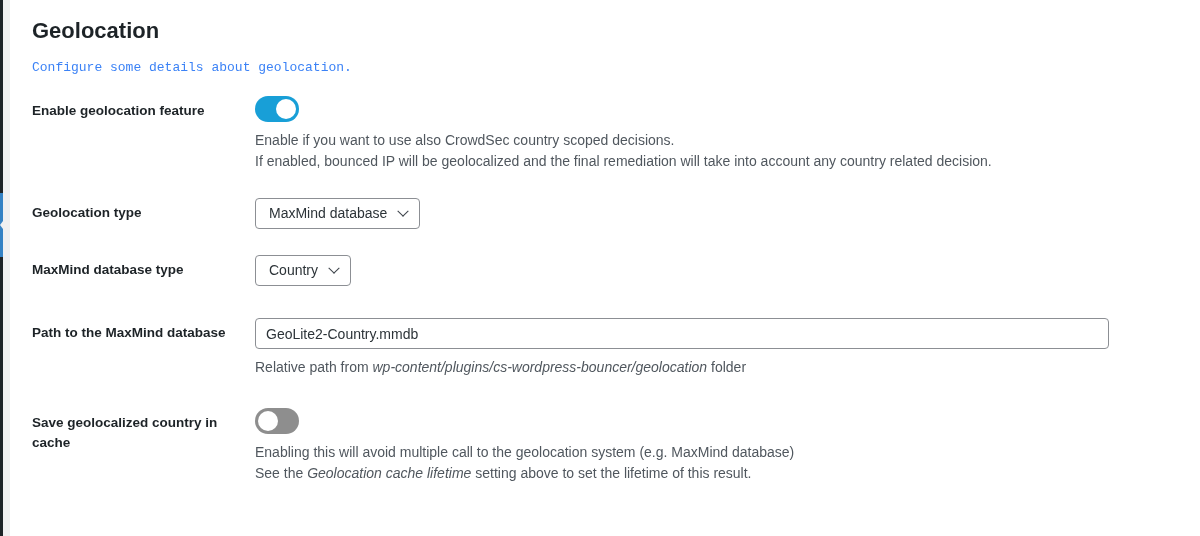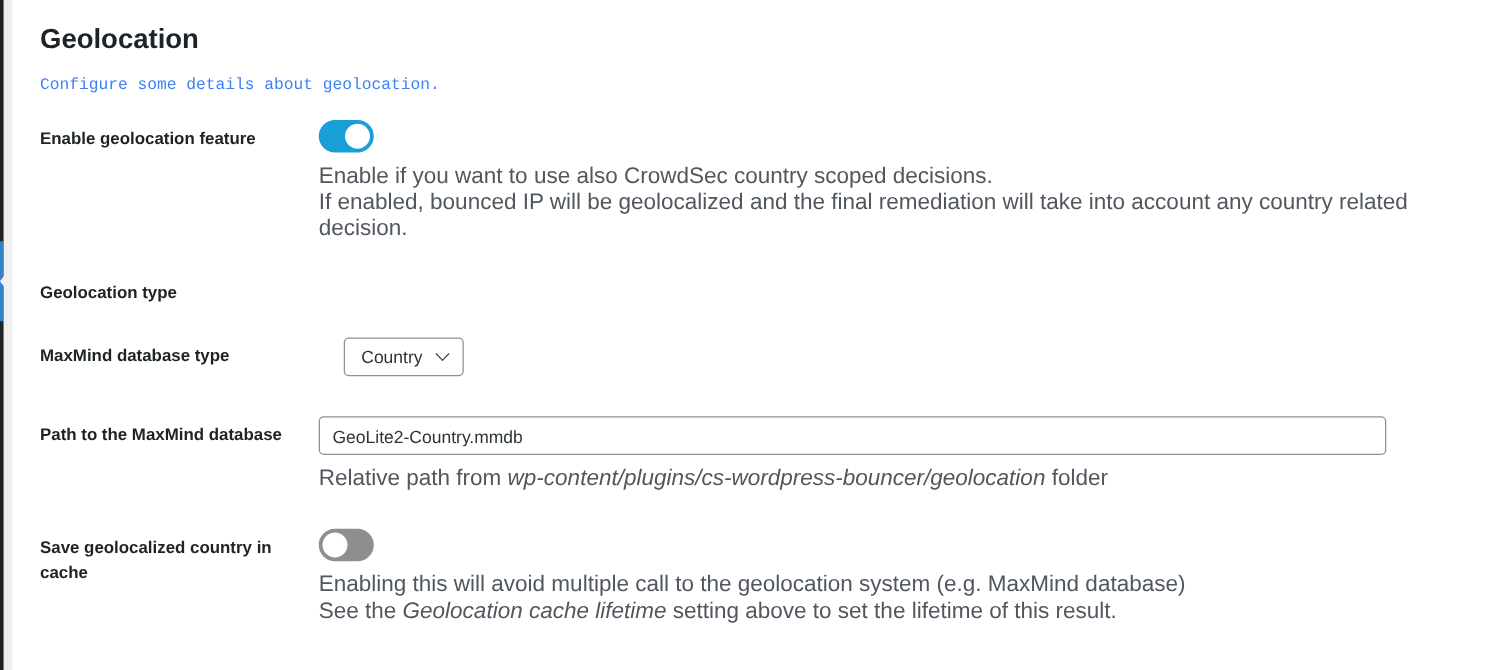--- a/index.html
+++ b/index.html
@@ -26,21 +26,21 @@
   .section-desc { font-size: 13px; color: #3b82f6; line-height: 15px; margin: 0 0 21px 0; font-family: Liberation Mono, monospace; }
 
   .row { display: flex; align-items: flex-start; margin-bottom: 26px; }
   .row-label {
     width: 223px; flex-shrink: 0;
     font-size: 13.5px; font-weight: bold; color: #1d2327; line-height: 20px;
     padding-top: 5px;
   }
   .row-ctl { flex: 1; min-width: 0; }
 
-  .help { margin-top: 8px; font-size: 18px; color: #50575e; line-height: 21px; }
+  .help { margin-top: 8px; font-size: 14px; color: #50575e; line-height: 21px; }
   .help i { font-style: italic; }
 
   
   .toggle { position: relative; width: 44px; height: 26px; border-radius: 13px; cursor: pointer; }
   .toggle.on  { background: #189fd7; }
   .toggle.off { background: #8e8e8e; }
   .toggle .knob { position: absolute; top: 3px; width: 20px; height: 20px; border-radius: 50%; background: #ffffff; }
   .toggle.on .knob  { right: 3px; }
   .toggle.off .knob { left: 3px; }
 
@@ -60,21 +60,21 @@
 
   
   .text-input {
     width: 854px; height: 31px;
     border: 1px solid #8c8f94; border-radius: 4px;
     padding: 0 10px; font-size: 14px; color: #2c3338;
     font-family: "Liberation Sans", "DejaVu Sans", sans-serif;
     background: #ffffff; outline: none;
   }
 
-  .mb32 { margin-bottom: 32px; gap: 20px; }
+  .mb32 { margin-bottom: 32px; }
   .mb30 { margin-bottom: 30px; }
 </style>
 </head>
 <body>
 
 <div class="admin-edge"></div>
 <div class="admin-active"></div>
 <div class="admin-arrow"></div>
 <div class="admin-gutter"></div>
 
@@ -92,20 +92,24 @@
       <div class="help">
         <div>Enable if you want to use also CrowdSec country scoped decisions.</div>
         <div>If enabled, bounced IP will be geolocalized and the final remediation will take into account any country related decision.</div>
       </div>
     </div>
   </div>
 
   <div class="row">
     <div class="row-label">Geolocation type</div>
     <div class="row-ctl">
+      <div class="select">
+        <span>MaxMind database</span>
+        <span class="chevron"></span>
+      </div>
     </div>
   </div>
 
   <div class="row mb32">
     <div class="row-label">MaxMind database type</div>
     <div class="row-ctl">
       <div class="select">
         <span>Country</span>
         <span class="chevron"></span>
       </div>

